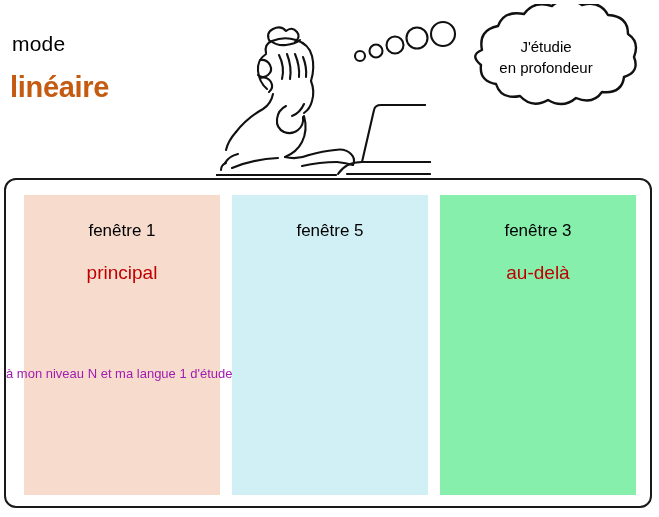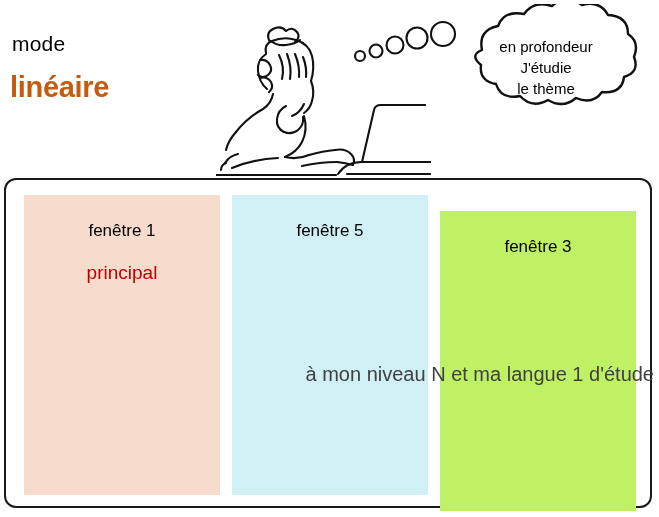--- a/index.html
+++ b/index.html
@@ -103,21 +103,21 @@
     justify-content: space-between;
   }
   .window-col {
     width: 196px;
     height: 300px;
     position: relative;
     box-sizing: border-box;
   }
   .col-1 { background: #F7DCCE; }
   .col-2 { background: #D0F0F5; }
-  .col-3 { background: #bef264; margin-top: 16px; }
+  .col-3 { background: #86efac; }
 
   .col-head {
     position: absolute;
     left: 0;
     top: 25px;
     width: 100%;
     text-align: center;
     font-size: 17px;
     line-height: 22px;
     color: #000000;
@@ -133,24 +133,24 @@
     font-weight: normal;
     color: #C00000;
   }
 
   
   #caption {
     position: absolute;
     left: 0;
     top: 178px;
     width: 648px;
-    text-align: right;
-    font-size: 20px;
+    text-align: left;
+    font-size: 13px;
     line-height: 32px;
-    color: #404040;
+    color: #a21caf;
     pointer-events: none;
   }
   #caption .cap-line {
     display: block;
     white-space: nowrap;
   }
 </style>
 </head>
 <body>
 
@@ -239,41 +239,41 @@
                q-9 13 -26 6
                q-13 11 -28 2
                q-16 9 -28 -4
                q-19 4 -24 -12
                q-17 -3 -15 -19
                q-12 -10 1 -15z" fill="#ffffff" stroke="#111111" stroke-width="2.4" stroke-linejoin="round"></path>
     </svg>
   </div>
 
   <div id="cloud-text">
+    <span class="cl">J'étudie</span>
     <span class="cl">en profondeur</span>
-    <span class="cl">J'étudie</span>
-    <span class="cl">le thème</span>
   </div>
 </div>
 
 <div id="main-panel">
 
   <div id="columns">
 
     <div class="window-col col-1">
       <div class="col-head">fenêtre 1</div>
       <div class="col-sub">principal</div>
     </div>
 
     <div class="window-col col-2">
       <div class="col-head">fenêtre 5</div>
     </div>
 
     <div class="window-col col-3">
       <div class="col-head">fenêtre 3</div>
+      <div class="col-sub">au-delà</div>
     </div>
 
   </div>
 
   <div id="caption">
     <span class="cap-line">à mon niveau N et ma langue 1 d'étude</span>
   </div>
 
 </div>
 

